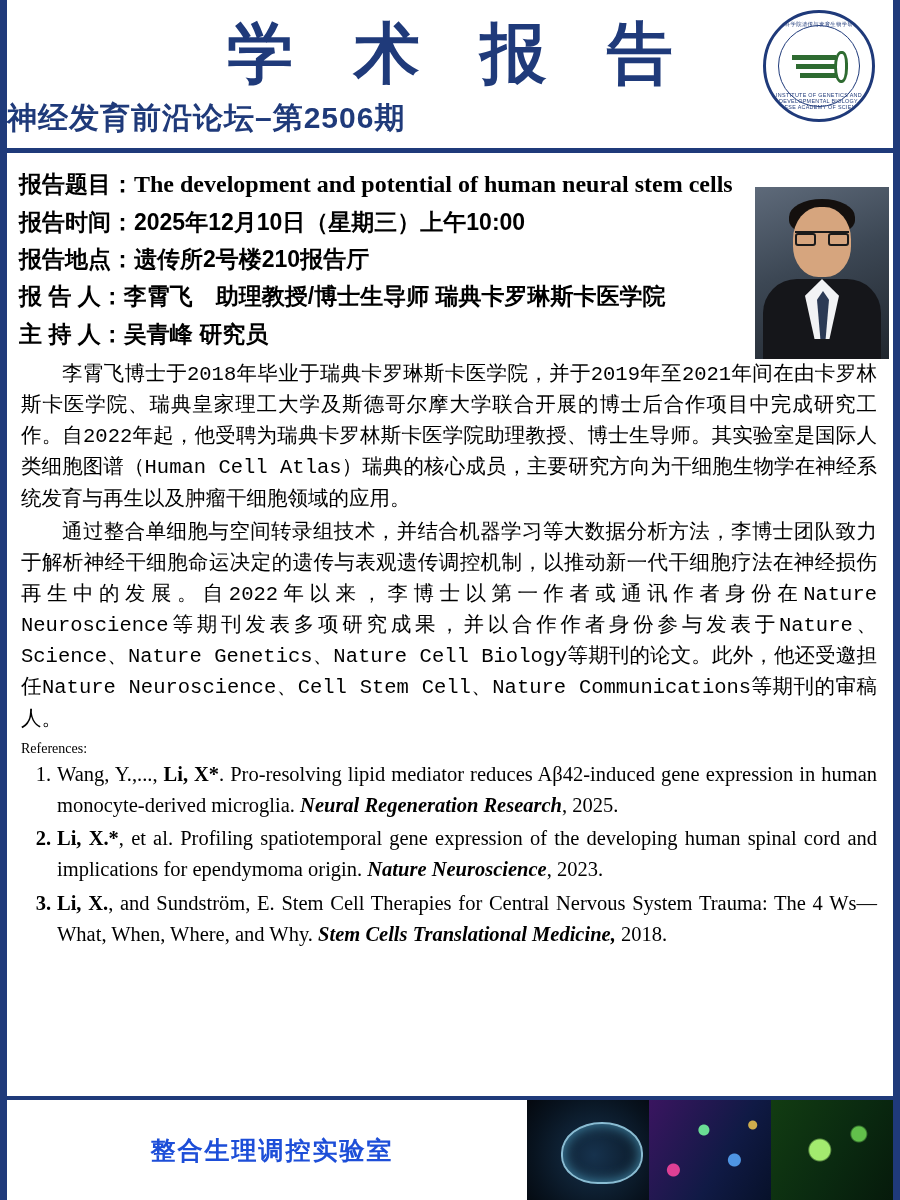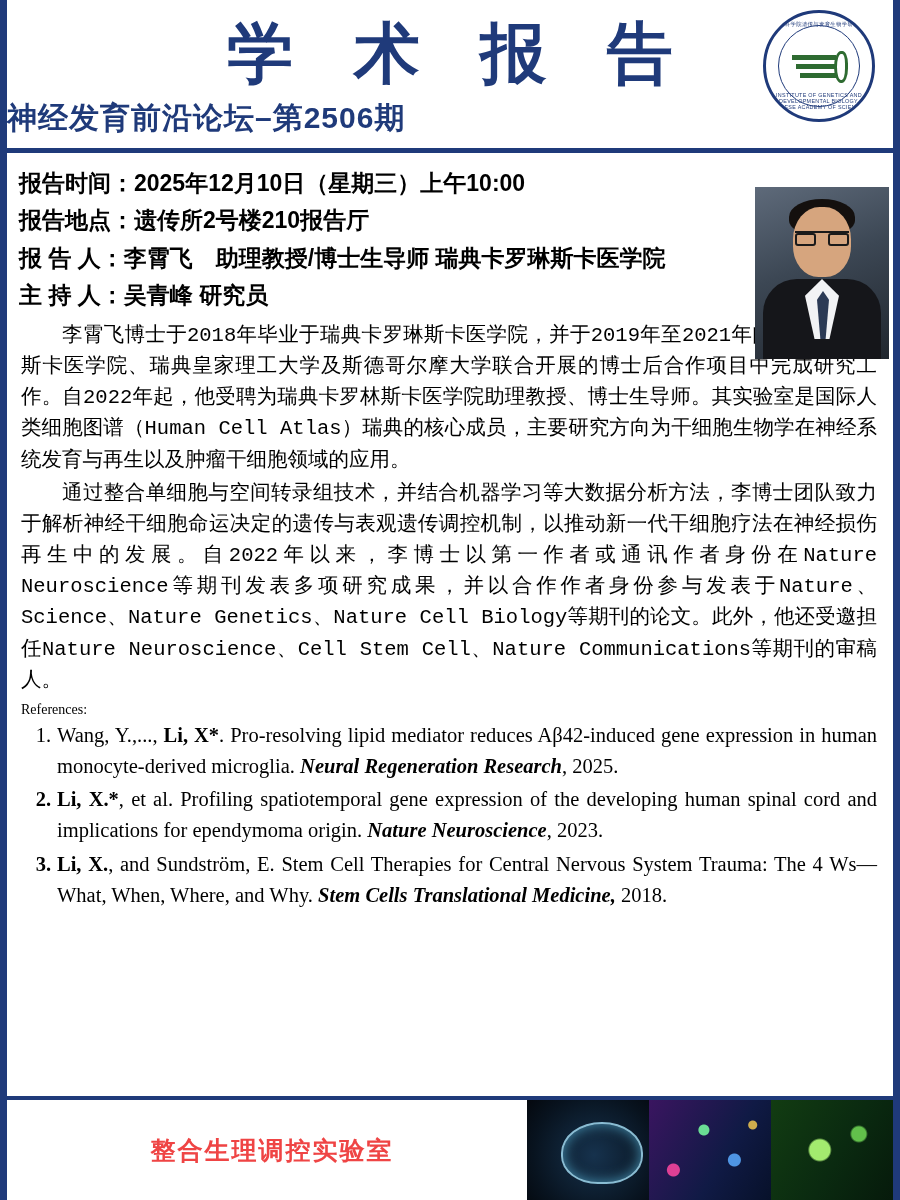--- a/index.html
+++ b/index.html
@@ -255,21 +255,21 @@
   .footer-left {
     width: 520px;
     text-align: center;
     padding-left: 10px;
     box-sizing: border-box;
   }
   .footer-cn {
     font-family: "Liberation Sans", sans-serif;
     font-weight: bold;
     font-size: 25px;
-    color: #ef4444;
+    color: #1d4ed8;
     letter-spacing: 2px;
   }
   .footer-en {
     font-family: "Liberation Sans", sans-serif;
     font-weight: bold;
     font-size: 25px;
     color: #1f3a7a;
     margin-top: 6px;
   }
   .footer-img {
@@ -334,20 +334,23 @@
   <div class="info">
     <div class="portrait">
       <div class="hair"></div>
       <div class="head"></div>
       <div class="glasses"></div>
       <div class="body"></div>
       <div class="shirt"></div>
       <div class="tie"></div>
     </div>
 
+    <div class="info-line">
+      <span class="label">报告题目：</span><span class="value-serif">The development and potential of human neural stem cells</span>
+    </div>
     <div class="info-line">
       <span class="label">报告时间：</span><span class="value">2025年12月10日（星期三）上午10:00</span>
     </div>
     <div class="info-line">
       <span class="label">报告地点：</span><span class="value">遗传所2号楼210报告厅</span>
     </div>
     <div class="info-line">
       <span class="label">报 告 人：</span><span class="value">李霄飞　助理教授/博士生导师 瑞典卡罗琳斯卡医学院</span>
     </div>
     <div class="info-line">

